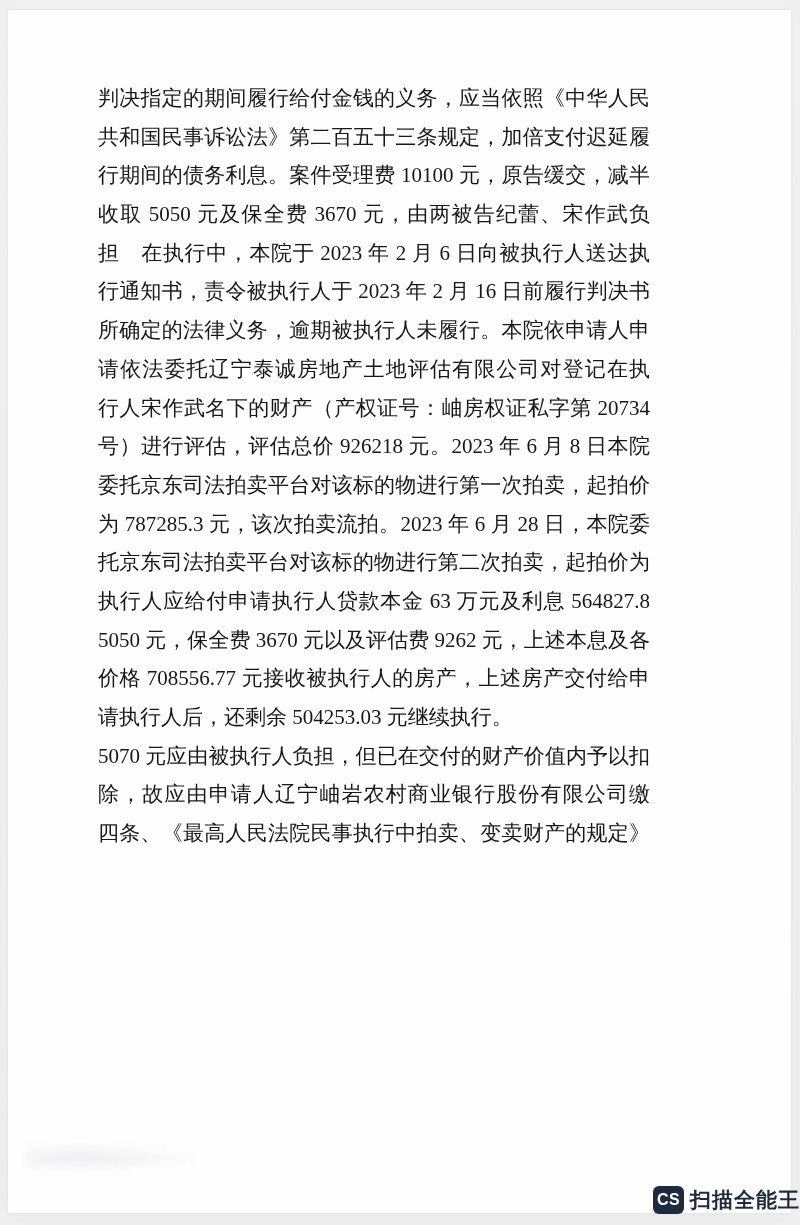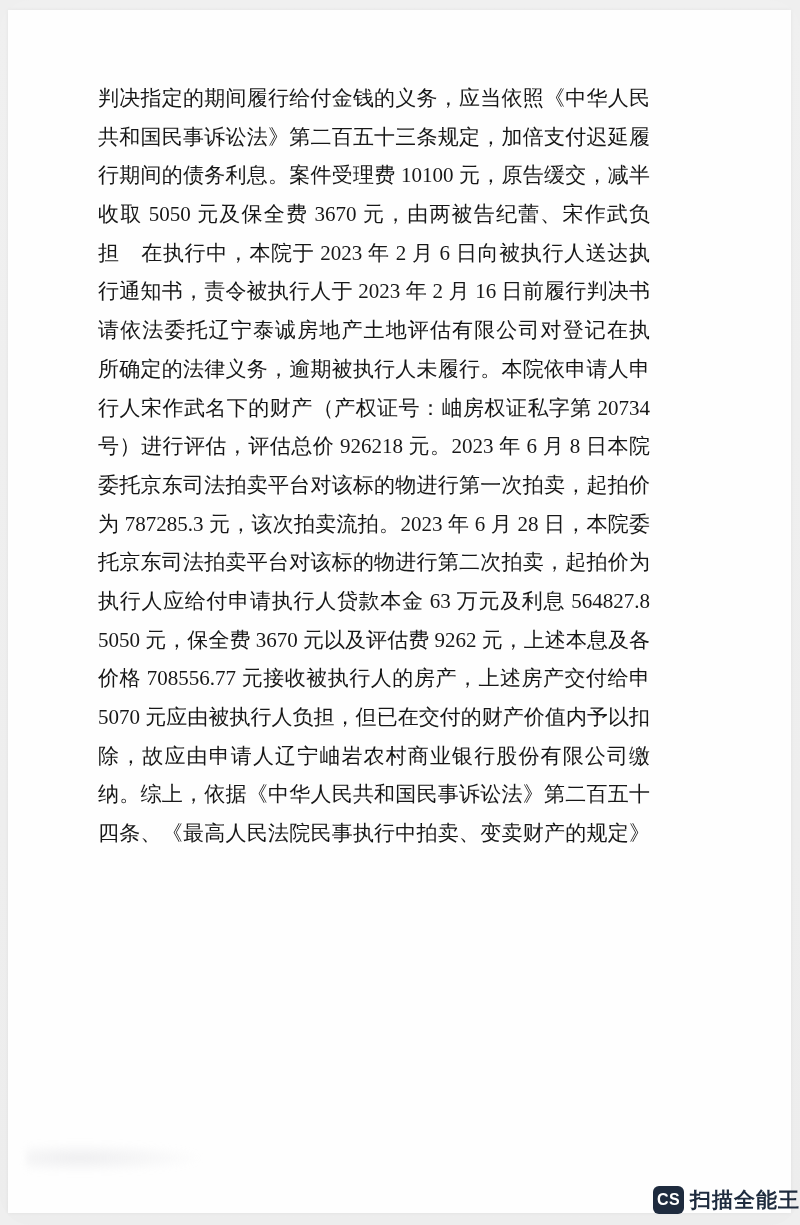--- a/index.html
+++ b/index.html
@@ -91,33 +91,33 @@
 <div class="scan-bg">
   <div class="paper">
     <div class="smudge"></div>
     <div class="text-block" id="doc-body">
         <div class="doc-line fill">判决指定的期间履行给付金钱的义务，应当依照《中华人民</div>
         <div class="doc-line fill">共和国民事诉讼法》第二百五十三条规定，加倍支付迟延履</div>
         <div class="doc-line fill">行期间的债务利息。案件受理费 10100 元，原告缓交，减半</div>
         <div class="doc-line fill">收取 5050 元及保全费 3670 元，由两被告纪蕾、宋作武负担。</div>
         <div class="doc-line fill">　　在执行中，本院于 2023 年 2 月 6 日向被执行人送达执</div>
         <div class="doc-line fill">行通知书，责令被执行人于 2023 年 2 月 16 日前履行判决书</div>
+        <div class="doc-line fill">所确定的法律义务，逾期被执行人未履行。本院依申请人申</div>
         <div class="doc-line fill">请依法委托辽宁泰诚房地产土地评估有限公司对登记在执</div>
-        <div class="doc-line fill">所确定的法律义务，逾期被执行人未履行。本院依申请人申</div>
         <div class="doc-line fill">行人宋作武名下的财产（产权证号：岫房权证私字第 20734</div>
         <div class="doc-line fill">号）进行评估，评估总价 926218 元。2023 年 6 月 8 日本院</div>
         <div class="doc-line fill">委托京东司法拍卖平台对该标的物进行第一次拍卖，起拍价</div>
         <div class="doc-line fill">为 787285.3 元，该次拍卖流拍。2023 年 6 月 28 日，本院委</div>
         <div class="doc-line fill">托京东司法拍卖平台对该标的物进行第二次拍卖，起拍价为</div>
         <div class="doc-line fill">执行人应给付申请执行人贷款本金 63 万元及利息 564827.8</div>
         <div class="doc-line fill">5050 元，保全费 3670 元以及评估费 9262 元，上述本息及各</div>
         <div class="doc-line fill">价格 708556.77 元接收被执行人的房产，上述房产交付给申</div>
+        <div class="doc-line">请执行人后，还剩余 504253.03 元继续执行。</div>
         <div class="doc-line fill">5070 元应由被执行人负担，但已在交付的财产价值内予以扣</div>
         <div class="doc-line fill">除，故应由申请人辽宁岫岩农村商业银行股份有限公司缴</div>
-        <div class="doc-line fill">纳。综上，依据《中华人民共和国民事诉讼法》第二百五十</div>
         <div class="doc-line fill">四条、《最高人民法院民事执行中拍卖、变卖财产的规定》</div>
       </div>
   </div>
   <div class="watermark">
     <span class="cs-badge">CS</span>
     <span class="cs-label">扫描全能王</span>
   </div>
 </div>
 
 </body></html>

